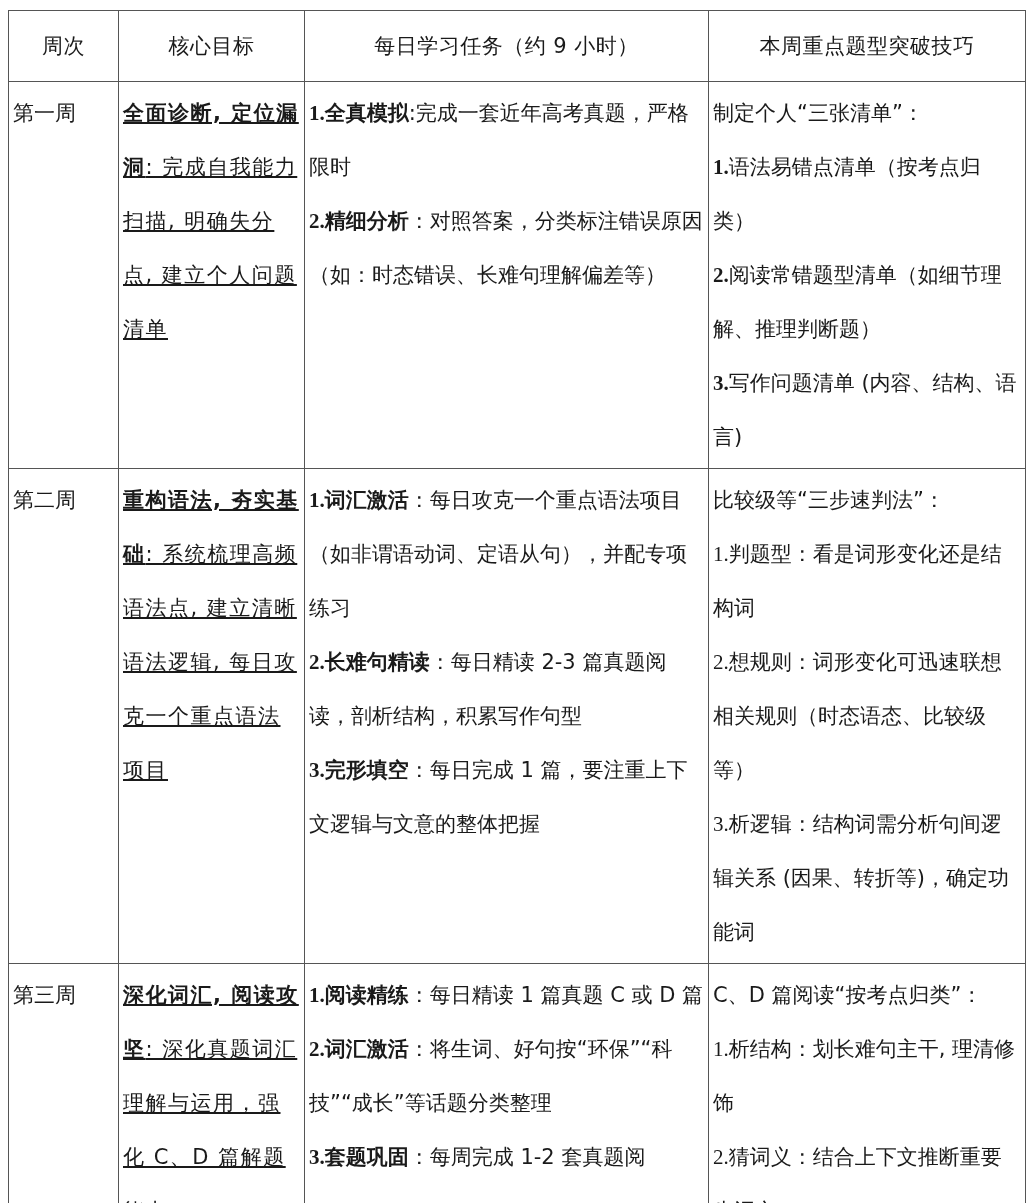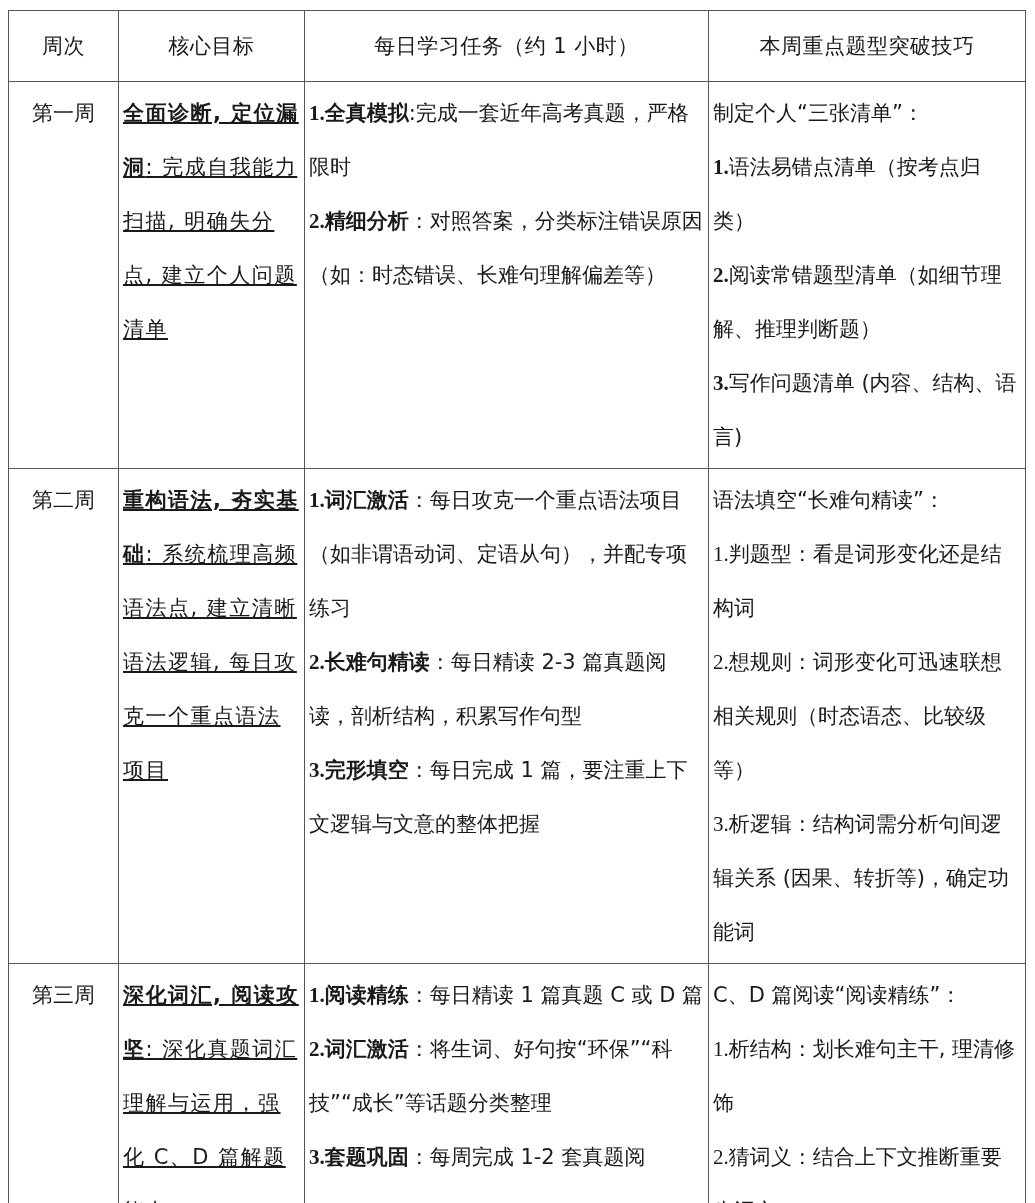--- a/index.html
+++ b/index.html
@@ -3,21 +3,21 @@
 <meta charset="utf-8">
 <style>
   html, body { margin:0; padding:0; background:#ffffff; }
   body { width:1035px; height:1203px; overflow:hidden; position:relative;
          font-family:"DejaVu Sans","Liberation Sans",sans-serif; color:#1a1a1a; }
   .tbl { position:absolute; left:8px; top:10px; border-collapse:collapse; table-layout:fixed; }
   .tbl td, .tbl th { border:1.5px solid #555; vertical-align:top; padding:4px; }
   .tbl th { font-weight:normal; font-size:21px; height:62px; vertical-align:middle; text-align:center; letter-spacing:0.5px; }
   .c1 { width:110px; } .c2 { width:186px; } .c3 { width:404px; } .c4 { width:317px; }
   .cell { font-size:21px; line-height:54px; padding:2px 10px 0 12px; }
-  .week { text-align:center; padding:2px 4px 0 4px; }
+  .week { padding:2px 4px 0 4px; }
   .goal { letter-spacing:1.5px; padding-left:12px; padding-right:6px;text-decoration:underline; }
   b { font-weight:bold; }
   .num { font-family:"Liberation Serif",serif; }
   .line { display:block; }
   .row1 td { height:376px; }
   .row2 td { height:484px; }
   .row3 td { height:280px; }
 </style>
 </head>
 <body>
@@ -26,21 +26,21 @@
   <colgroup>
       <col class="c1">
       <col class="c2">
       <col class="c3">
       <col class="c4">
     </colgroup>
   <thead>
     <tr>
       <th>周次</th>
       <th>核心目标</th>
-      <th>每日学习任务（约 1 小时）</th>
+      <th>每日学习任务（约 9 小时）</th>
       <th>本周重点题型突破技巧</th>
     </tr>
   </thead>
   <tbody>
 
     <tr class="row1">
       <td class="cell week">第一周</td>
       <td class="cell goal">
         <b>全面诊断, 定位漏洞</b><span>: 完成自我能力扫描, 明确失分点, 建立个人问题清单</span>
       </td>
@@ -60,37 +60,37 @@
       <td class="cell week">第二周</td>
       <td class="cell goal">
         <b>重构语法, 夯实基础</b><span>: 系统梳理高频语法点, 建立清晰语法逻辑, 每日攻克一个重点语法项目</span>
       </td>
       <td class="cell">
         <span class="line"><b class="num">1.</b><b>词汇激活</b><span>：每日攻克一个重点语法项目（如非谓语动词、定语从句），并配专项练习</span></span>
         <span class="line"><b class="num">2.</b><b>长难句精读</b><span>：每日精读 2-3 篇真题阅读，剖析结构，积累写作句型</span></span>
         <span class="line"><b class="num">3.</b><b>完形填空</b><span>：每日完成 1 篇，要注重上下文逻辑与文意的整体把握</span></span>
       </td>
       <td class="cell">
-        <span class="line">语法填空“长难句精读”：</span>
+        <span class="line">比较级等“三步速判法”：</span>
         <span class="line"><span class="num">1.</span><span>判题型：看是词形变化还是结构词</span></span>
         <span class="line"><span class="num">2.</span><span>想规则：词形变化可迅速联想相关规则（时态语态、比较级等）</span></span>
         <span class="line"><span class="num">3.</span><span>析逻辑：结构词需分析句间逻辑关系 (因果、转折等)，确定功能词</span></span>
       </td>
     </tr>
 
     <tr class="row3">
       <td class="cell week">第三周</td>
       <td class="cell goal">
         <b>深化词汇, 阅读攻坚</b><span>: 深化真题词汇理解与运用，强化 C、D 篇解题能力</span>
       </td>
       <td class="cell">
         <span class="line"><b class="num">1.</b><b>阅读精练</b><span>：每日精读 1 篇真题 C 或 D 篇</span></span>
         <span class="line"><b class="num">2.</b><b>词汇激活</b><span>：将生词、好句按“环保”“科技”“成长”等话题分类整理</span></span>
         <span class="line"><b class="num">3.</b><b>套题巩固</b><span>：每周完成 1-2 套真题阅</span></span>
       </td>
       <td class="cell">
-        <span class="line">C、D 篇阅读“阅读精练”：</span>
+        <span class="line">C、D 篇阅读“按考点归类”：</span>
         <span class="line"><span class="num">1.</span><span>析结构：划长难句主干, 理清修饰</span></span>
         <span class="line"><span class="num">2.</span><span>猜词义：结合上下文推断重要生词义</span></span>
       </td>
     </tr>
   </tbody>
 </table>
 
 </body></html>

